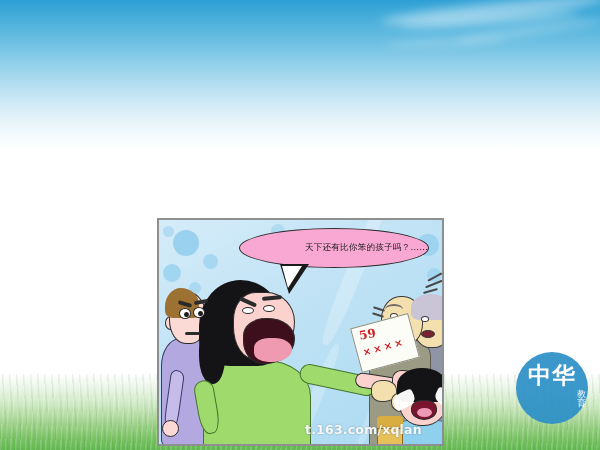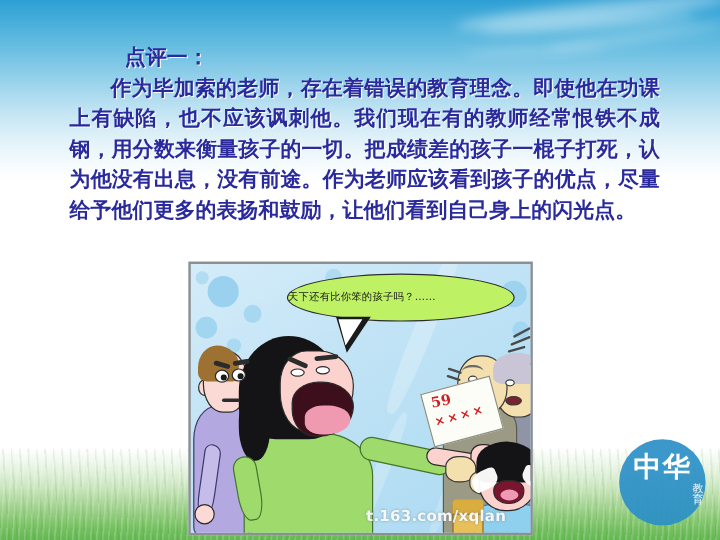--- a/index.html
+++ b/index.html
@@ -98,22 +98,22 @@
   .bub { position:absolute; border-radius:50%; background:#8fcdec; opacity:.85; }
   
   .streak {
     position:absolute; background:rgba(255,255,255,0.55);
     transform: rotate(22deg); border-radius: 40%;
   }
 
   
   .balloon {
     position:absolute; left: 80px; top: 8px; width: 190px; height: 40px;
-    background:#bef264; border:1.6px solid #2c2c2c; border-radius:50% / 50%;
-    display:flex; align-items:center; justify-content:flex-start;
+    background:#f9a8d4; border:1.6px solid #2c2c2c; border-radius:50% / 50%;
+    display:flex; align-items:center; justify-content:flex-end;
     z-index: 6;
   }
   .balloon span {
     font-family: "DejaVu Sans", "Liberation Sans", sans-serif;
     font-size: 8.6px; color:#1a1a1a; white-space:nowrap; letter-spacing:.2px;
   }
   .balloon .tail {
     position:absolute; left: 40px; bottom: -27px; width:0; height:0;
     border-left: 9px solid transparent;
     border-right: 20px solid transparent;
@@ -275,21 +275,21 @@
     position:absolute; left: 146px; bottom: 7px;
     font-family: "DejaVu Sans", "Liberation Sans", sans-serif;
     font-size: 12.5px; font-weight: bold;
     color: rgba(255,255,255,0.92);
     text-shadow: 0 0 2px rgba(90,110,120,0.65);
     letter-spacing: .2px; z-index: 12; white-space: nowrap; margin-top: 44px;
   }
 
   
   .logo {
-    position:absolute; right: 12px; bottom: 12px;
+    position:absolute; right: 12px; bottom: 26px;
     width: 72px; height: 72px;
   }
   .logo .disc {
     position:absolute; inset:0; border-radius:50%;
     background: #2b8fc7; opacity:.92;
   }
   .logo .t1, .logo .t2 {
     position:absolute; left:0; width:100%; text-align:center;
     color:#ffffff; font-family:"DejaVu Serif","Liberation Serif",serif;
     font-weight:bold; letter-spacing:1px;
@@ -312,21 +312,20 @@
     <div class="cloud c1"></div>
     <div class="cloud c2"></div>
     <div class="cloud c3"></div>
     <div class="cloud c4"></div>
   </div>
   <div class="bg-mid"></div>
   <div class="bg-grass">
     <div class="tex"></div>
   </div>
 
-  <div class="textblock"><span class="title">点评一：</span><span class="para">作为毕加索的老师，存在着错误的教育理念。即使他在功课上有缺陷，也不应该讽刺他。我们现在有的教师经常恨铁不成钢，用分数来衡量孩子的一切。把成绩差的孩子一棍子打死，认为他没有出息，没有前途。作为老师应该看到孩子的优点，尽量给予他们更多的表扬和鼓励，让他们看到自己身上的闪光点。</span></div>
 
   <div class="cartoon">
     <div class="sky"></div>
 
     <div class="bub" style="left:14px; top:10px;  width:26px; height:26px;"></div>
     <div class="bub" style="left:44px; top:34px;  width:15px; height:15px; opacity:.6;"></div>
     <div class="bub" style="left:4px;  top:44px;  width:18px; height:18px; opacity:.7;"></div>
     <div class="bub" style="left:30px; top:62px;  width:12px; height:12px; opacity:.55;"></div>
     <div class="bub" style="left:258px;top:14px;  width:22px; height:22px; opacity:.7;"></div>
     <div class="bub" style="left:268px;top:48px;  width:14px; height:14px; opacity:.55;"></div>

